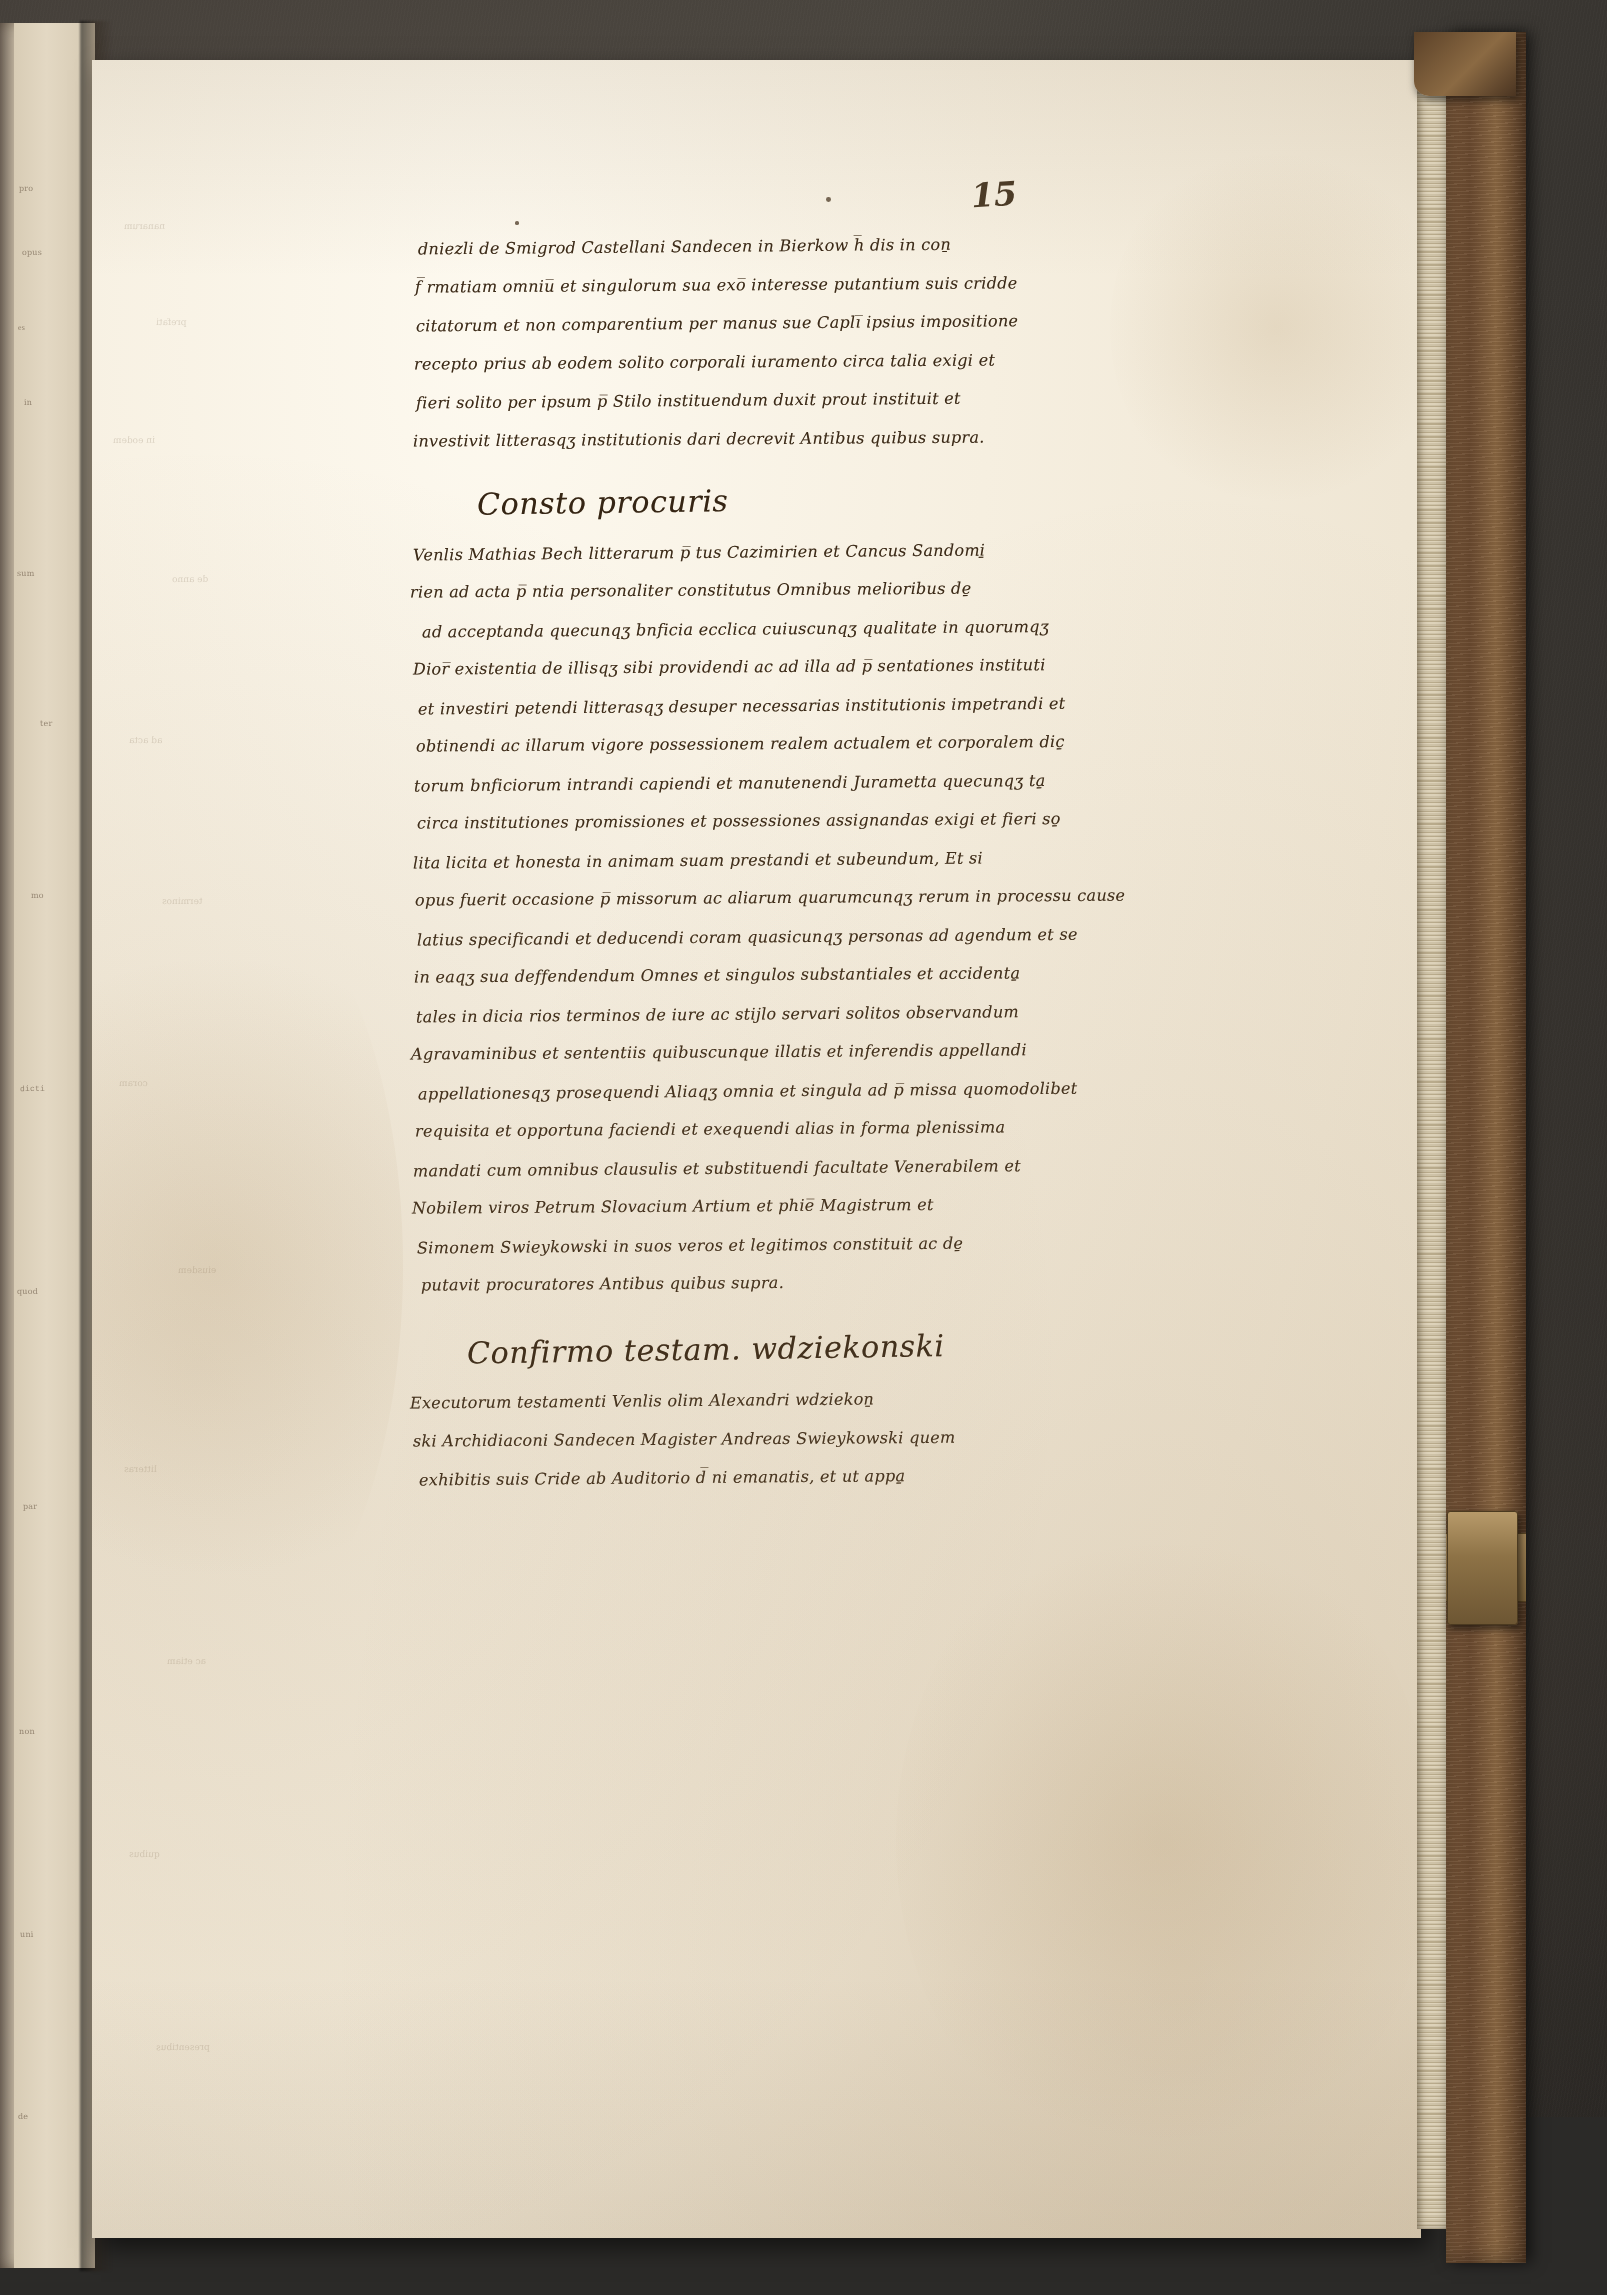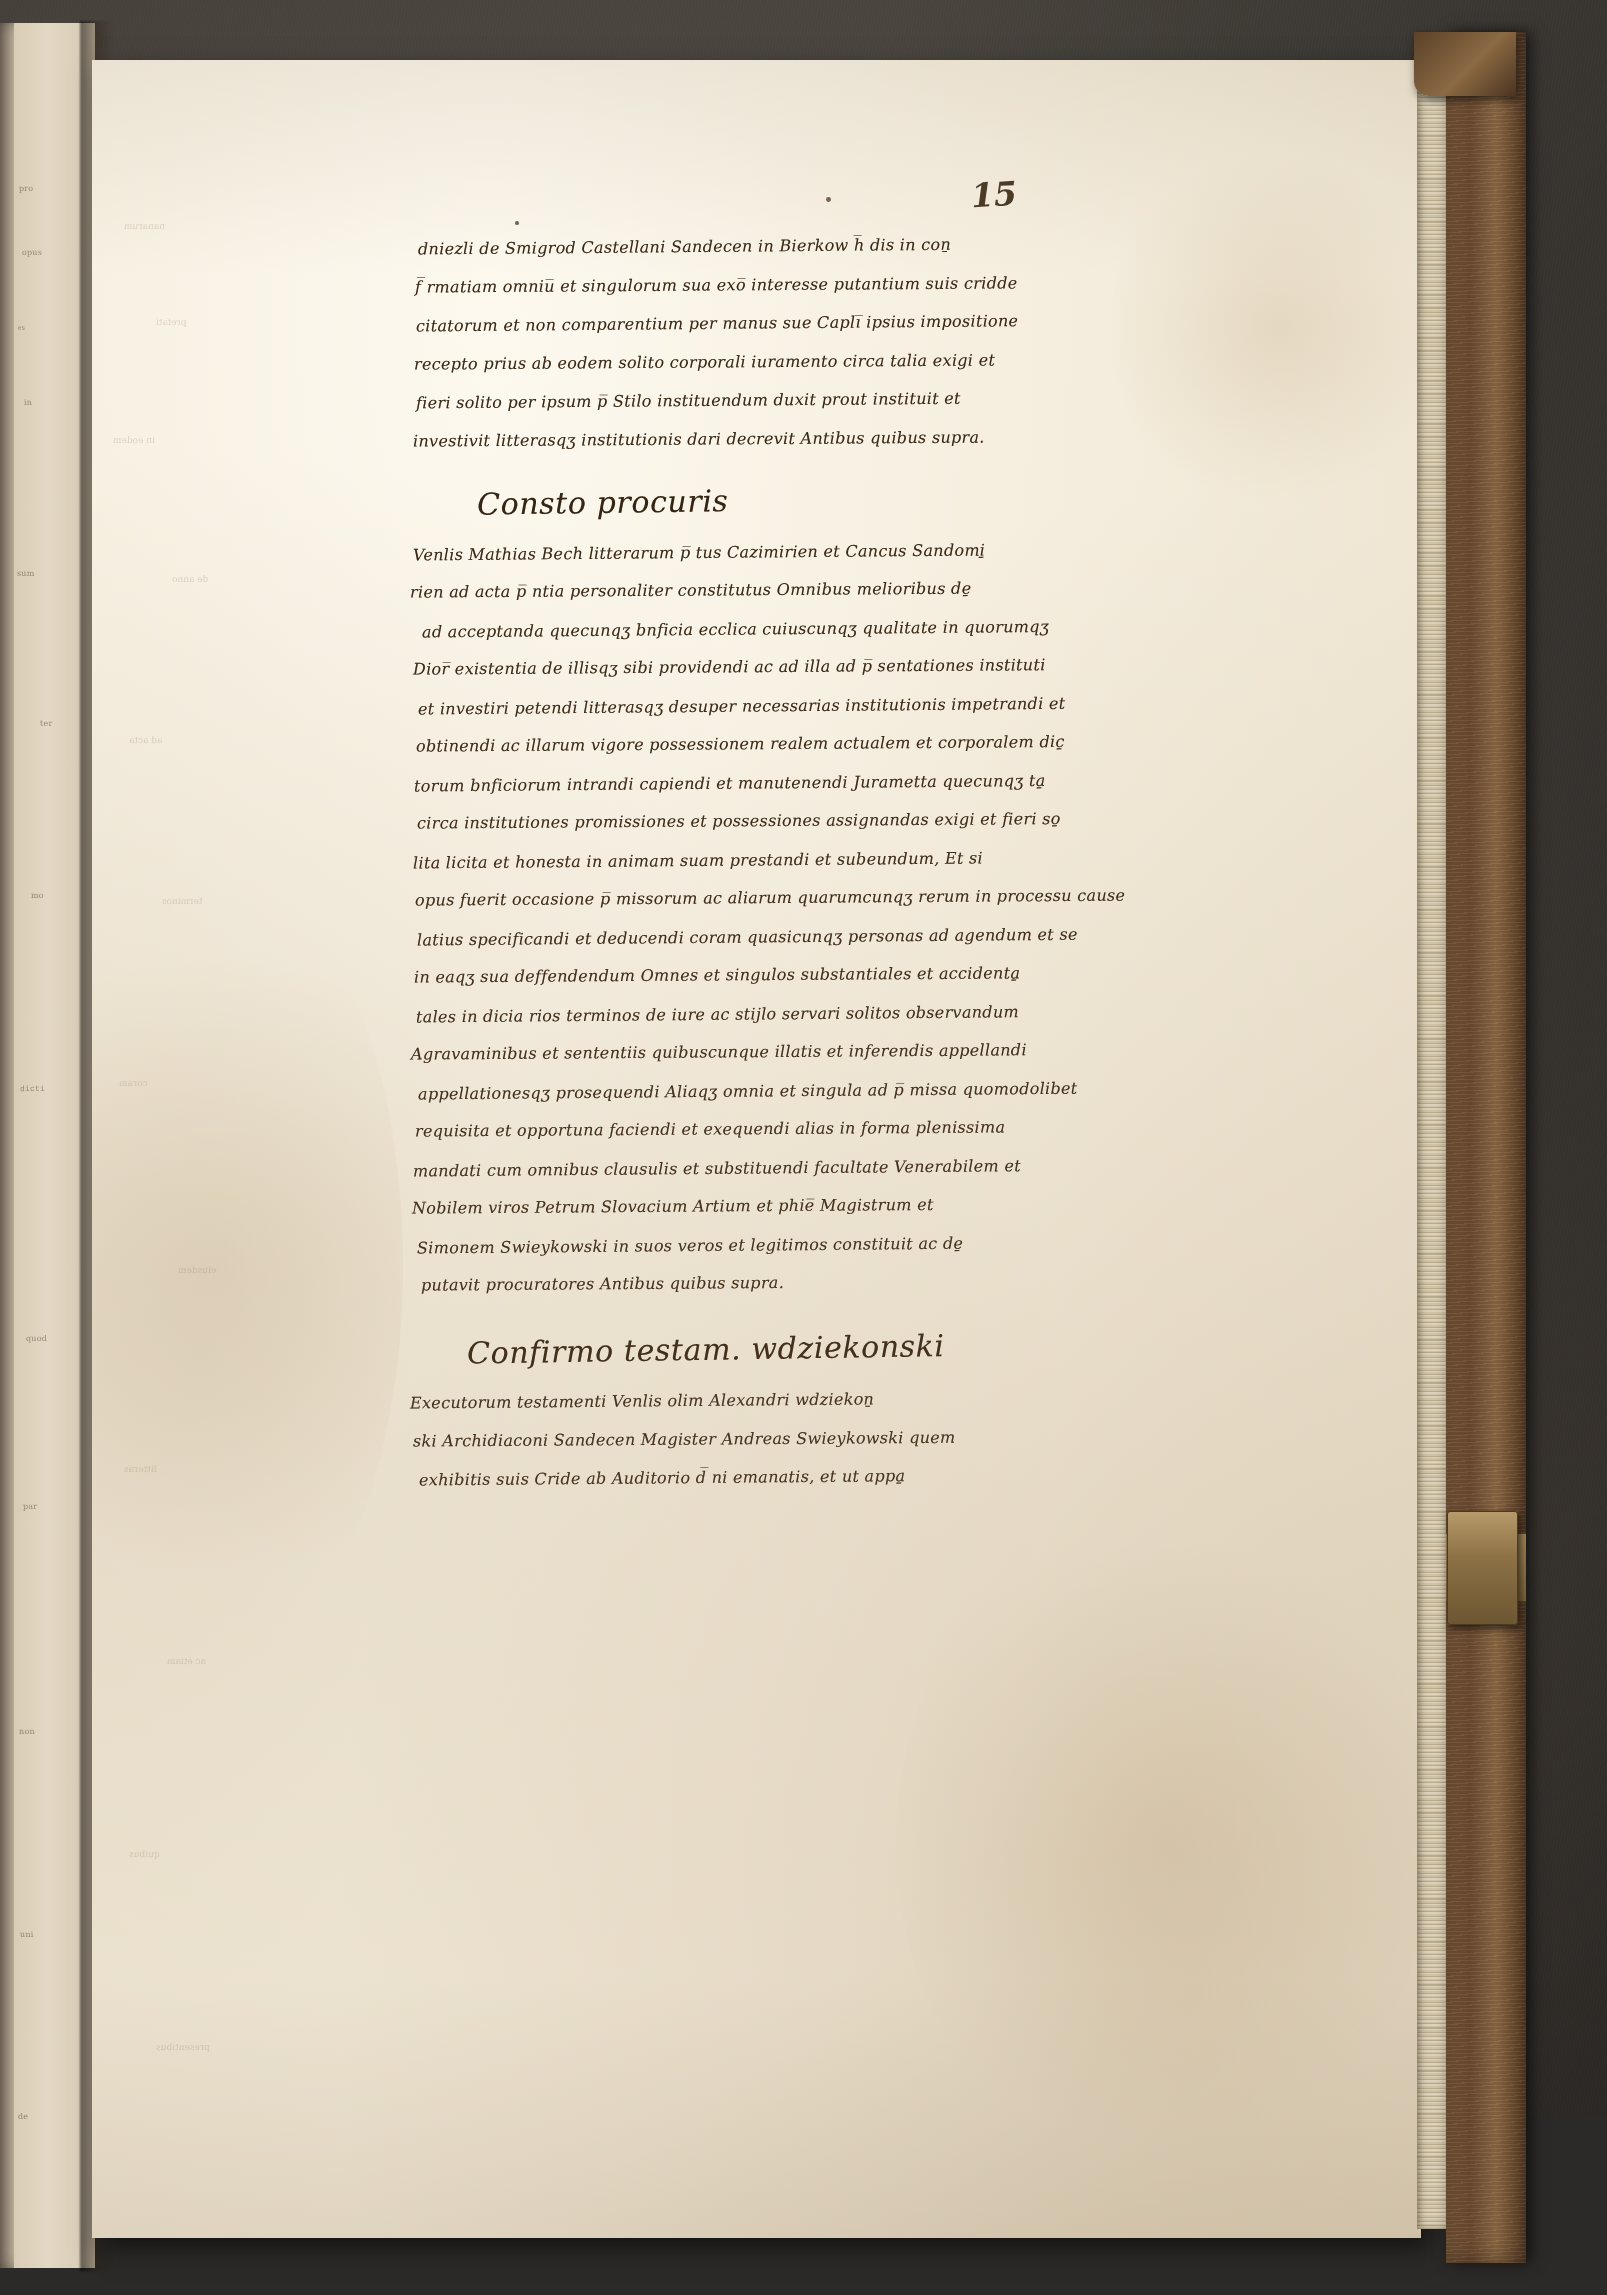--- a/index.html
+++ b/index.html
@@ -241,21 +241,21 @@
   <div class="verso-page">
     <div class="verso-inner">
       <span class="verso-ink" style="left:5.4px; top:161px;">pro</span>
       <span class="verso-ink" style="left:7.5px; top:225px;">opus</span>
       <span class="verso-ink" style="left:4.3px;  top:300px;font-family:Liberation Serif, serif;">es</span>
       <span class="verso-ink" style="left:9.6px; top:375px;">in</span>
       <span class="verso-ink" style="left:3.2px;  top:546px;">sum</span>
       <span class="verso-ink" style="left:26px; top:696px;">ter</span>
       <span class="verso-ink" style="left:5.4px; top:868px;margin-left:12px;">mo</span>
       <span class="verso-ink" style="left:6.4px; top:1061px;font-family:Liberation Mono, monospace;">dicti</span>
-      <span class="verso-ink" style="left:12px;  top:1264px;margin-top:47px;">quod</span>
+      <span class="verso-ink" style="left:3px;  top:1264px;">quod</span>
       <span class="verso-ink" style="left:8.6px; top:1479px;">par</span>
       <span class="verso-ink" style="left:5.4px; top:1704px;">non</span>
       <span class="verso-ink" style="left:6.4px; top:1907px;">uni</span>
       <span class="verso-ink" style="left:4.3px;  top:2089px;">de</span>
     </div>
   </div>
 
   <div class="gutter"></div>
 
   <div class="recto-page">

